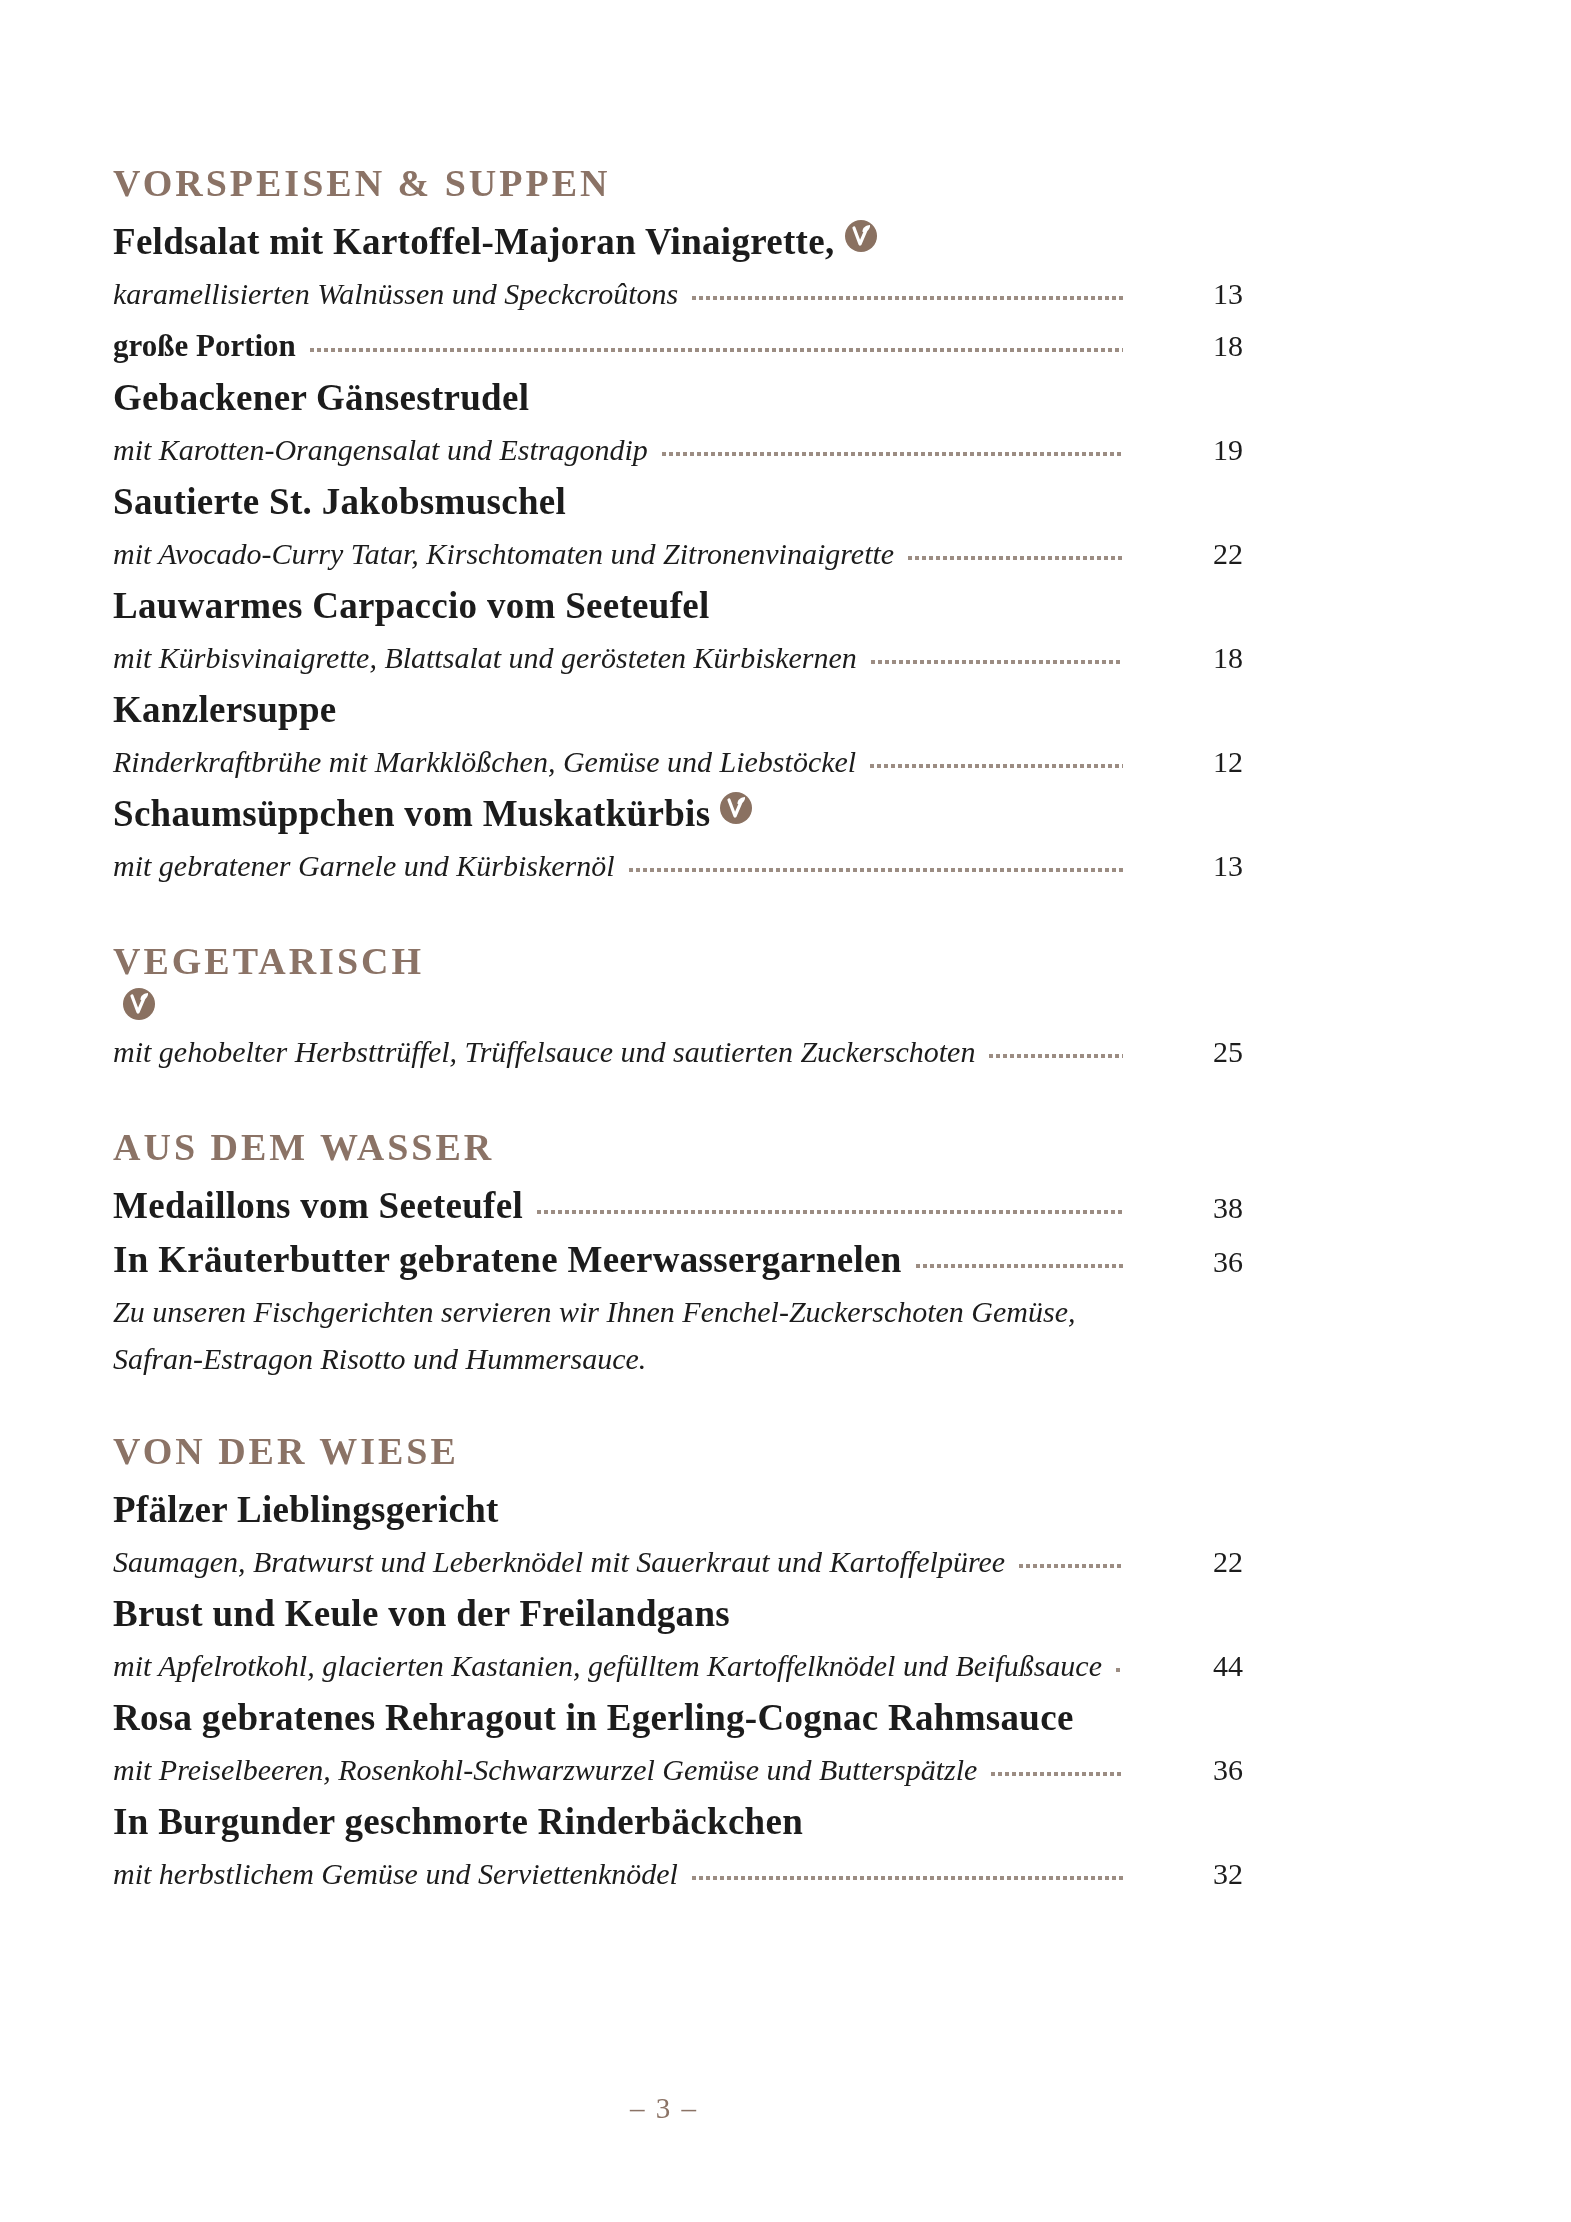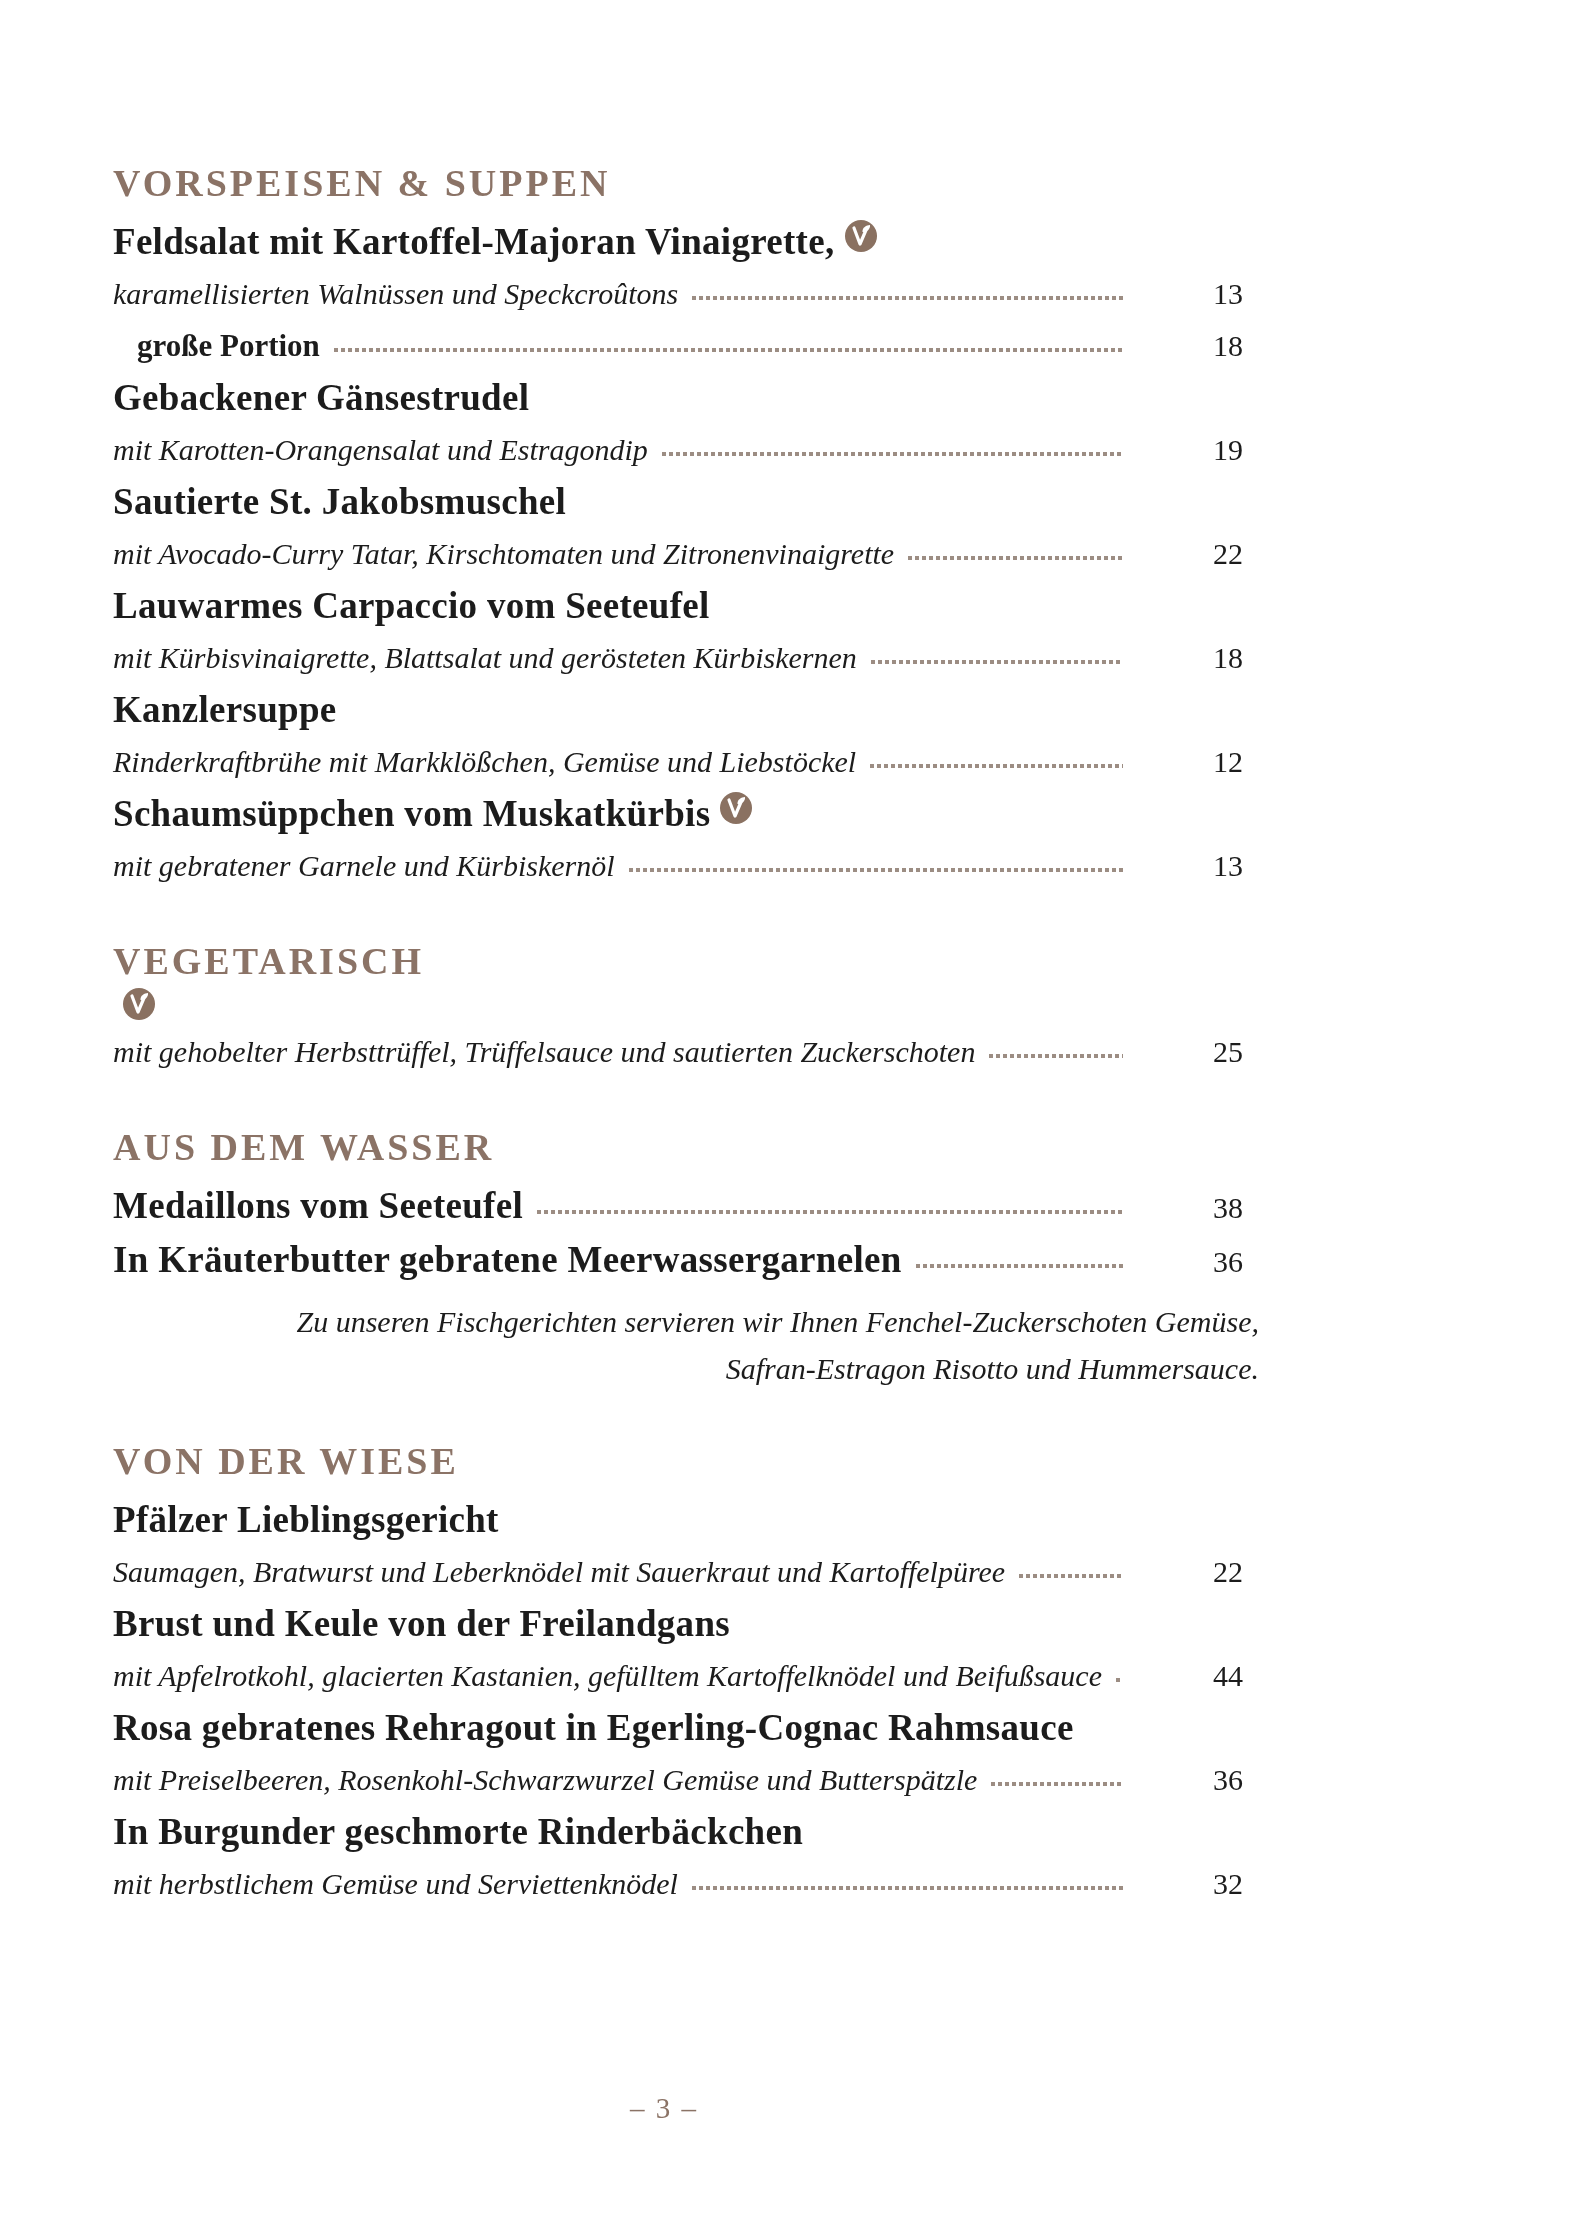--- a/index.html
+++ b/index.html
@@ -42,21 +42,21 @@
     line-height: 52px;
     white-space: nowrap;
   }
   .dish-name {
     font-size: 37px;
     font-weight: bold;
     letter-spacing: 0.3px;
   }
   .desc { font-size: 30px; }
   .desc.italic { font-style: italic; }
-  .desc.bold { font-weight: bold; font-size: 31px; margin-left: 24px; }
+  .desc.bold { font-weight: bold; font-size: 31px; }
   .leader {
     flex: 1 1 auto;
     height: 4px;
     margin: 0 90px 0 14px;
     position: relative;
     top: -4px;
     background-image: repeating-linear-gradient(90deg, #9c8d83 0 4px, transparent 4px 7px);
   }
   .price {
     flex: 0 0 auto;
@@ -71,22 +71,22 @@
     height: 32px;
     border-radius: 50%;
     background: #8a7161;
     margin-left: 10px;
     align-self: center;
     position: relative;
     top: -6px;
   }
   .veg-badge svg { display: block; width: 32px; height: 32px; }
   .note {
-    margin-top: 10px;
-    text-align: right;
+    margin-top: 0;
+    text-align: left;
     font-style: italic;
     font-size: 30px;
     line-height: 47px;
   }
   .footer {
     position: absolute;
     left: 0;
     right: 0;
     top: 2092px;
     text-align: center;

